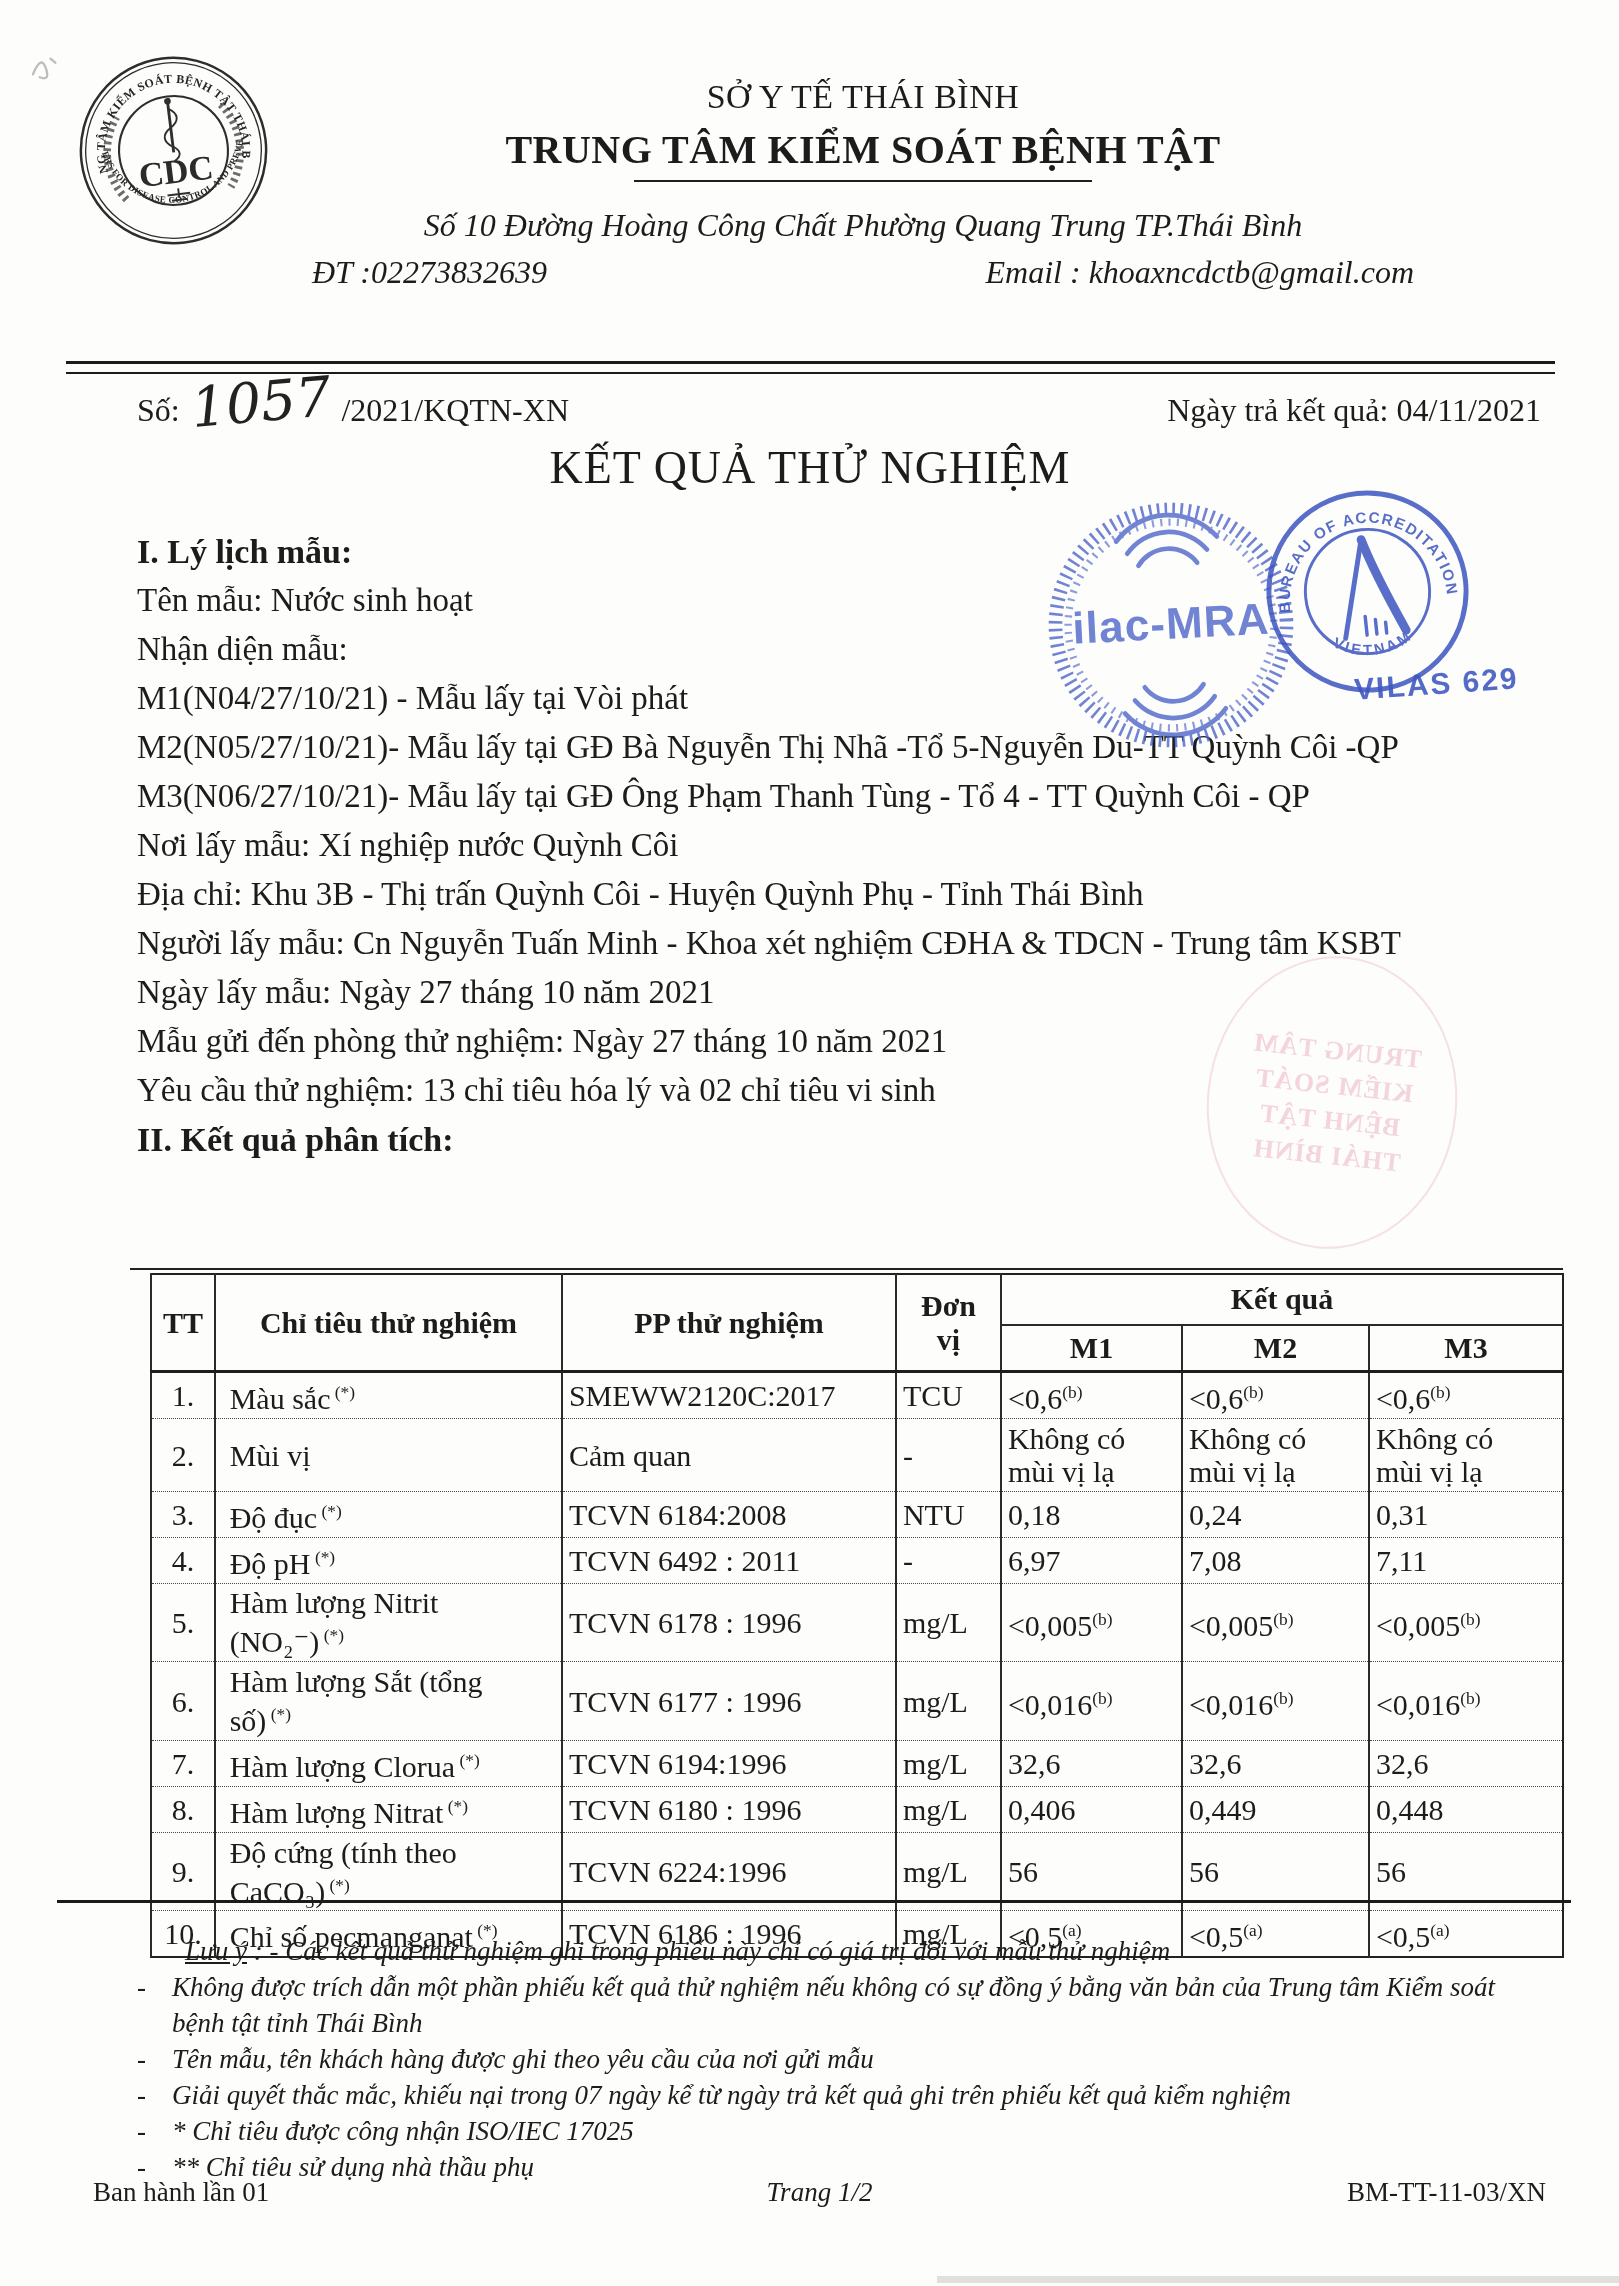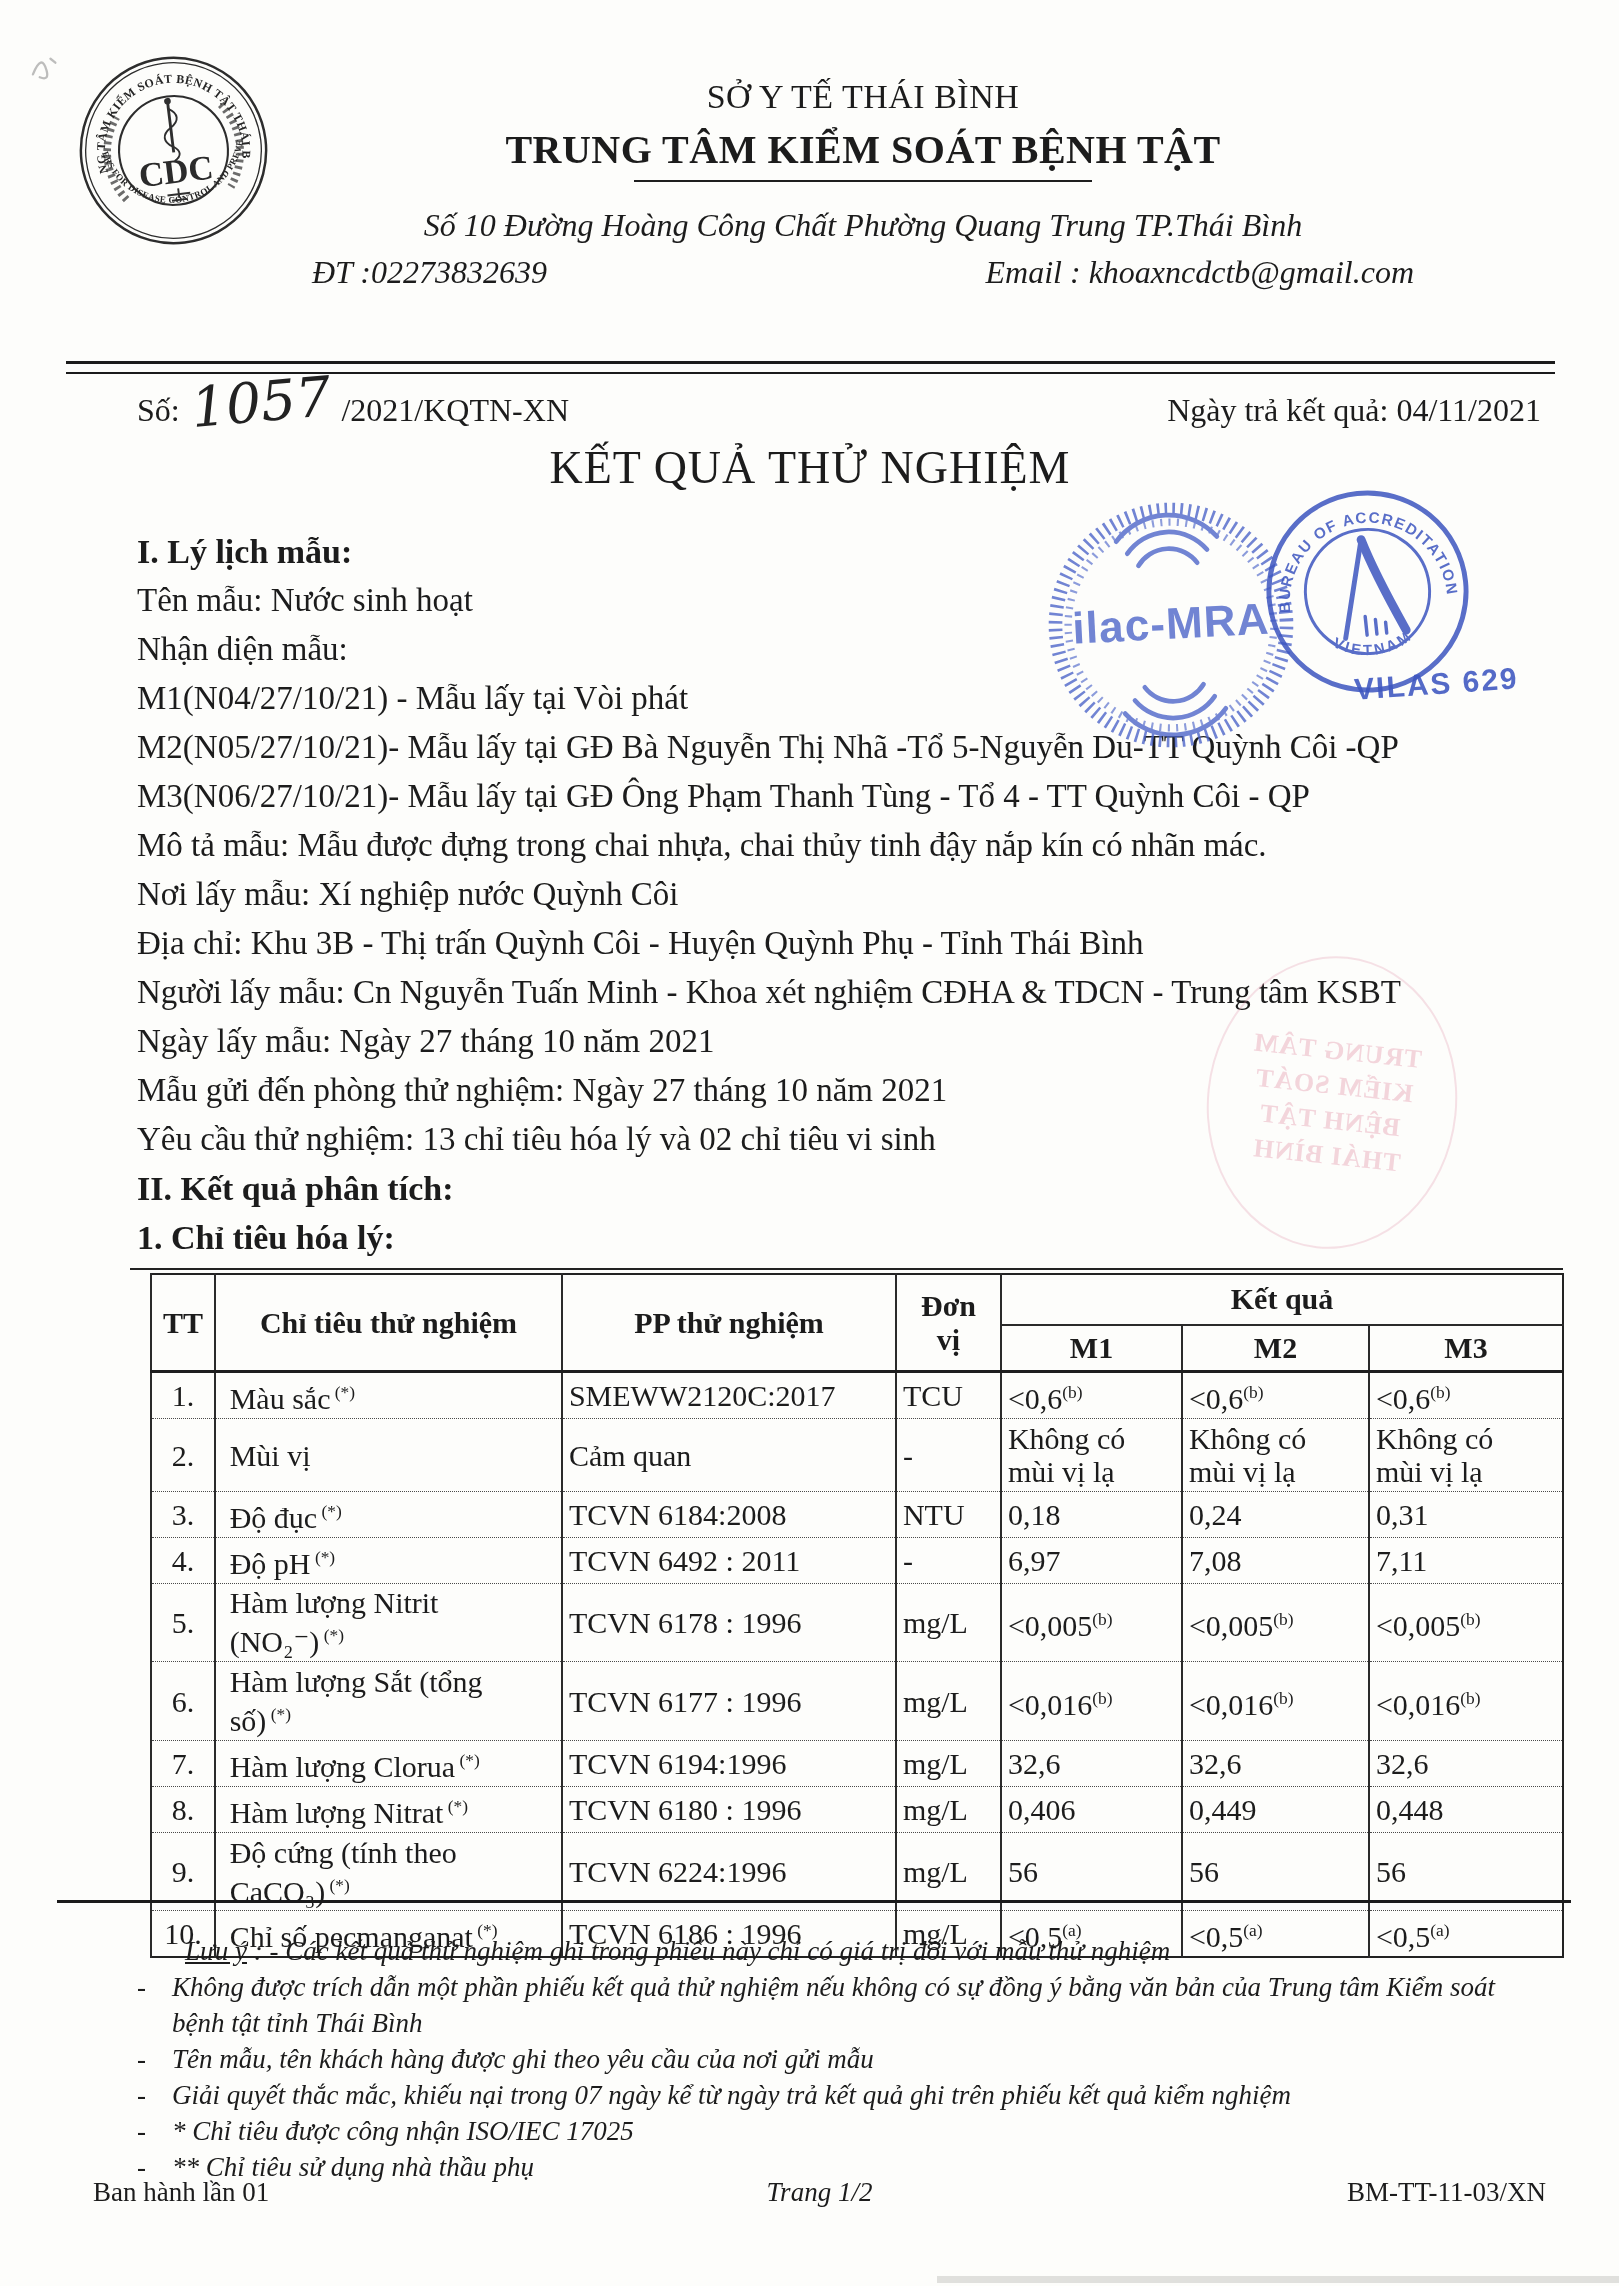--- a/index.html
+++ b/index.html
@@ -139,29 +139,27 @@
 
   <div class="title">KẾT QUẢ THỬ NGHIỆM</div>
 
   <div class="info">
       <div class="info-line bold">I. Lý lịch mẫu:</div>
       <div class="info-line">Tên mẫu: Nước sinh hoạt</div>
       <div class="info-line">Nhận diện mẫu:</div>
       <div class="info-line">M1(N04/27/10/21) - Mẫu lấy tại Vòi phát</div>
       <div class="info-line">M2(N05/27/10/21)- Mẫu lấy tại GĐ Bà Nguyễn Thị Nhã -Tổ 5-Nguyễn Du-TT Quỳnh Côi -QP</div>
       <div class="info-line">M3(N06/27/10/21)- Mẫu lấy tại GĐ Ông Phạm Thanh Tùng - Tổ 4 - TT Quỳnh Côi - QP</div>
-      <div class="info-line">Mô tả mẫu: Mẫu được đựng trong chai nhựa, chai thủy tinh đậy nắp kín có nhãn mác.</div>
       <div class="info-line">Nơi lấy mẫu: Xí nghiệp nước Quỳnh Côi</div>
       <div class="info-line">Địa chỉ:  Khu 3B - Thị trấn Quỳnh Côi - Huyện Quỳnh Phụ - Tỉnh Thái Bình</div>
       <div class="info-line">Người lấy mẫu: Cn Nguyễn Tuấn Minh - Khoa xét nghiệm CĐHA &amp; TDCN - Trung tâm KSBT</div>
       <div class="info-line">Ngày lấy mẫu:  Ngày 27 tháng 10 năm 2021</div>
       <div class="info-line">Mẫu gửi đến phòng thử nghiệm: Ngày 27 tháng 10 năm 2021</div>
       <div class="info-line">Yêu cầu thử nghiệm: 13 chỉ tiêu hóa lý và 02 chỉ tiêu vi sinh</div>
       <div class="info-line bold">II. Kết quả phân tích:</div>
-      <div class="info-line bold">1. Chỉ tiêu hóa lý:</div>
     </div>
 
   <svg class="stamp ilac-stamp" viewBox="0 0 240 240">
     <g stroke="#4a63c8" fill="none">
       <circle cx="120" cy="120" r="110" stroke-width="13" stroke-dasharray="2.5 5"></circle>
       <circle cx="120" cy="120" r="98" stroke-width="7" stroke-dasharray="2 6" opacity=".8"></circle>
       <g stroke-width="4.5" stroke-linecap="round">
         <path d="M 92,62 A 34,34 0 0 1 148,62"></path>
         <path d="M 82,50 A 48,48 0 0 1 158,50"></path>
         <path d="M 72,38 A 62,62 0 0 1 168,38"></path>

